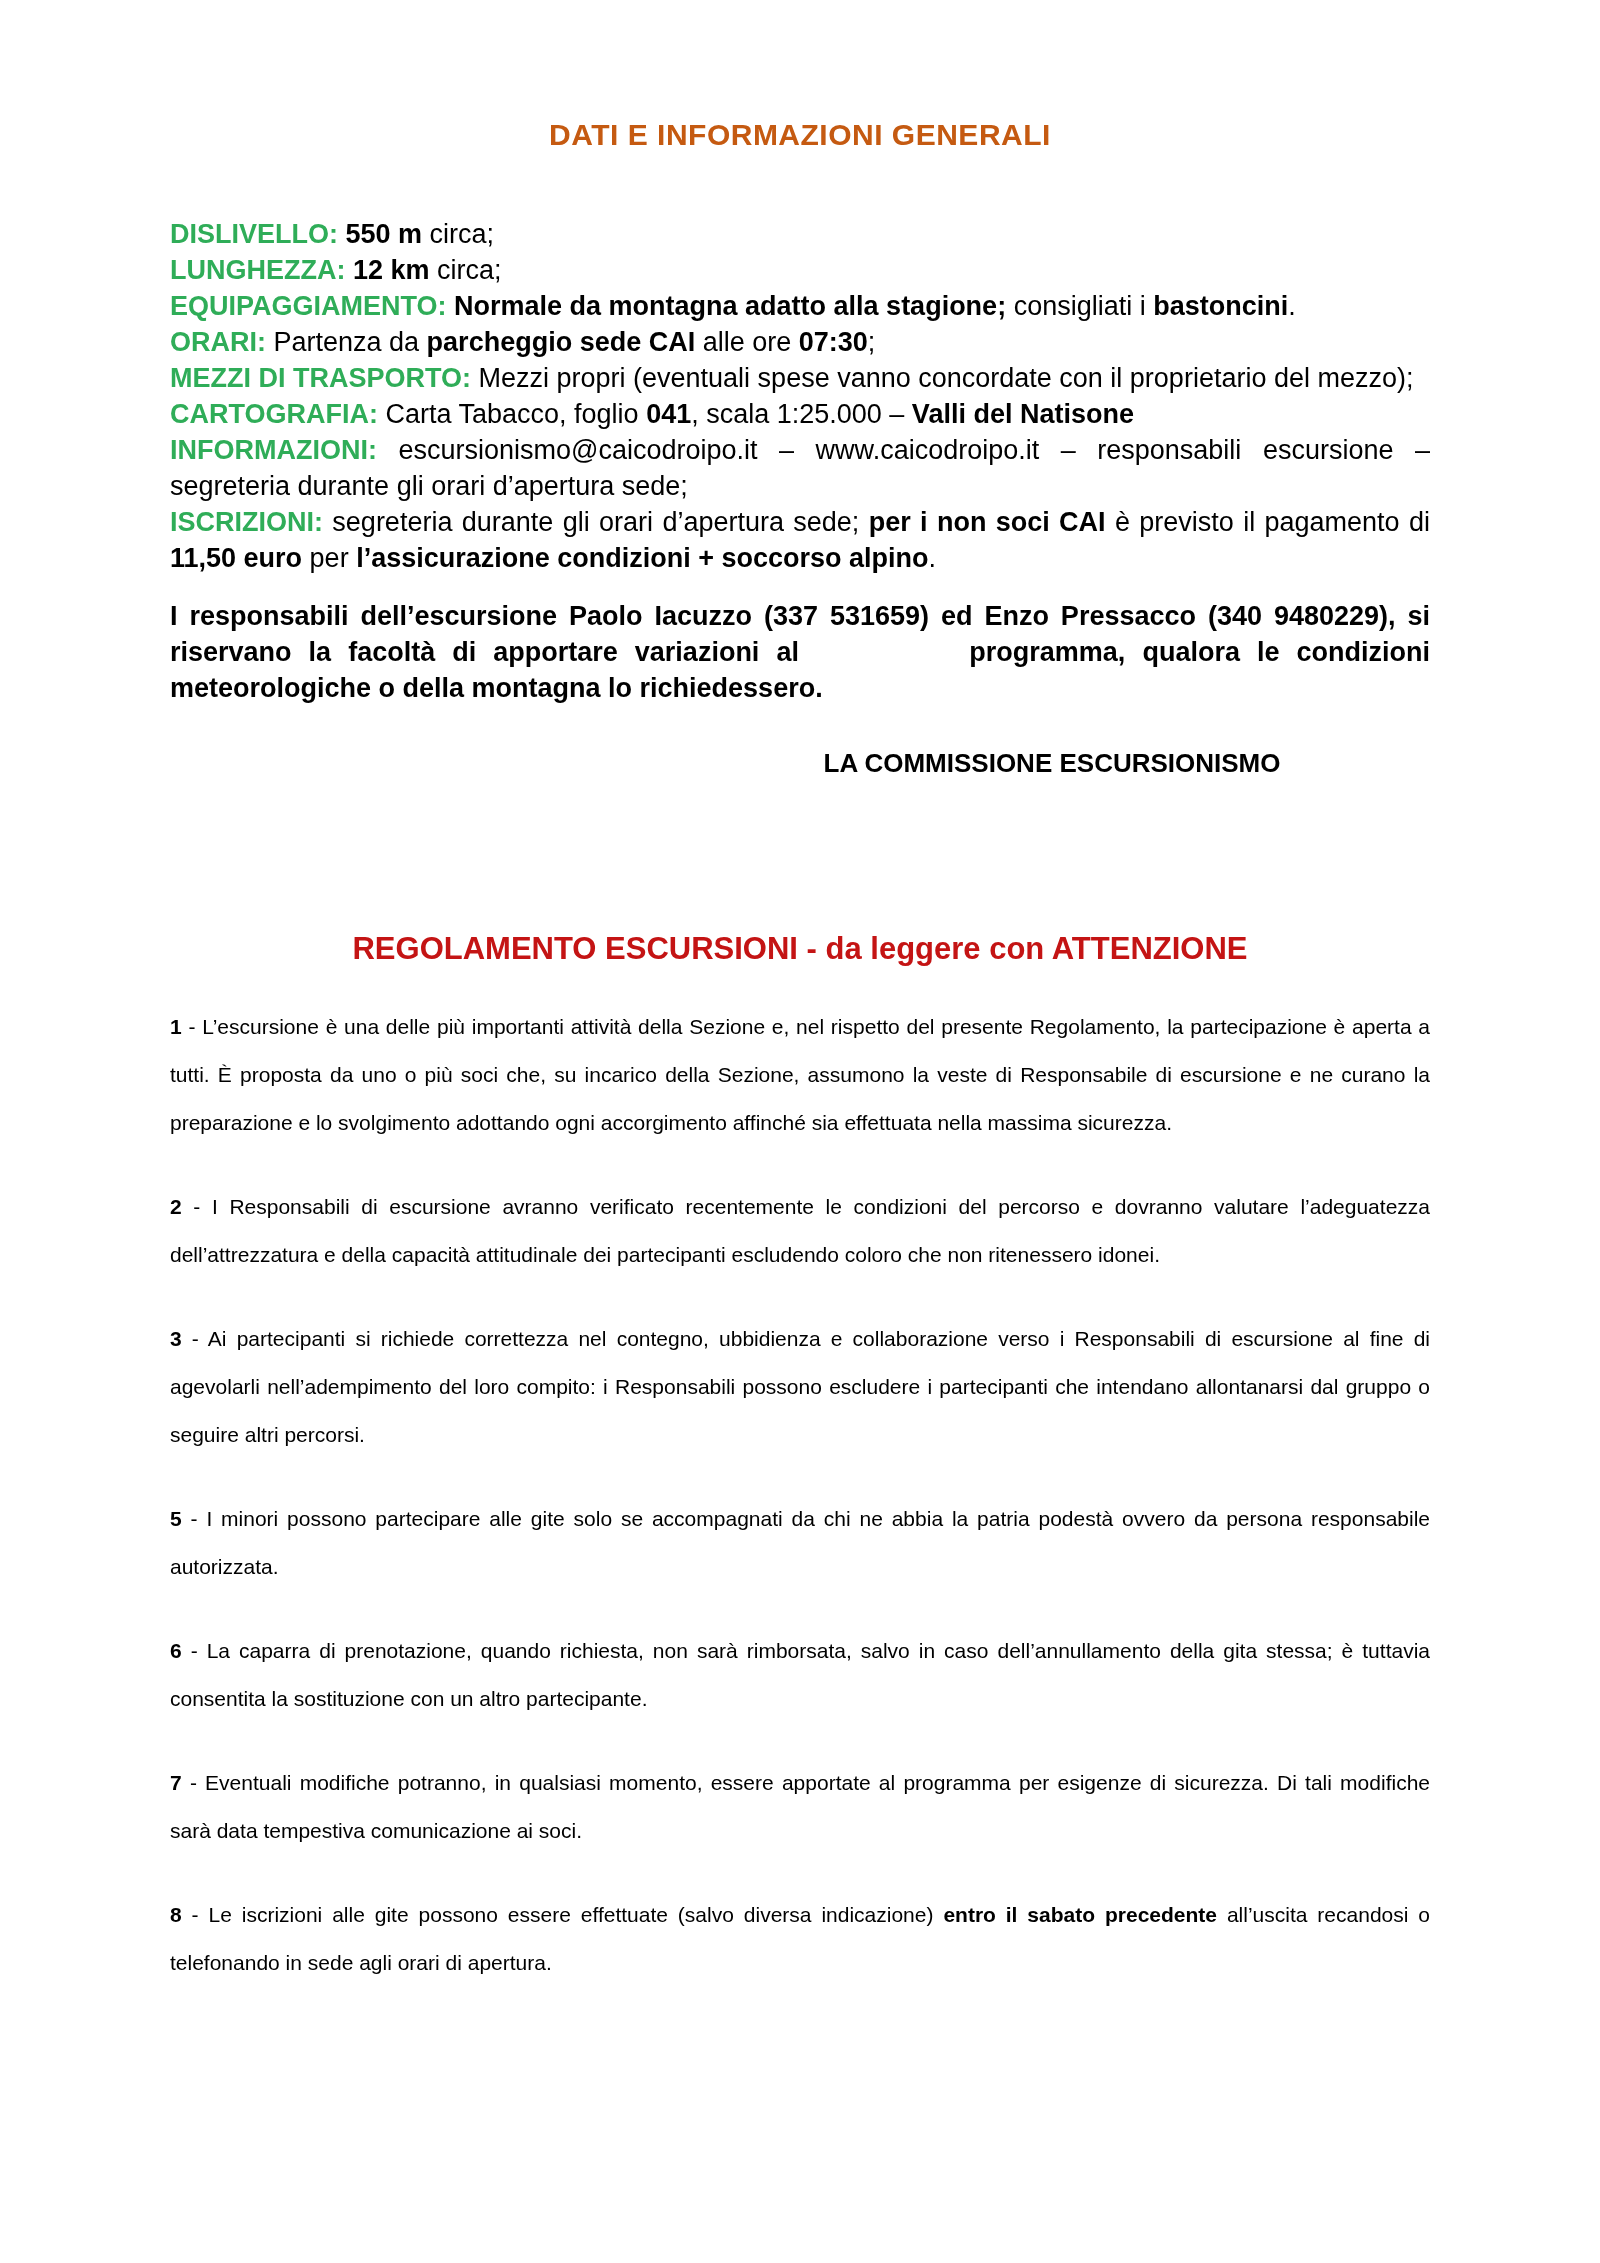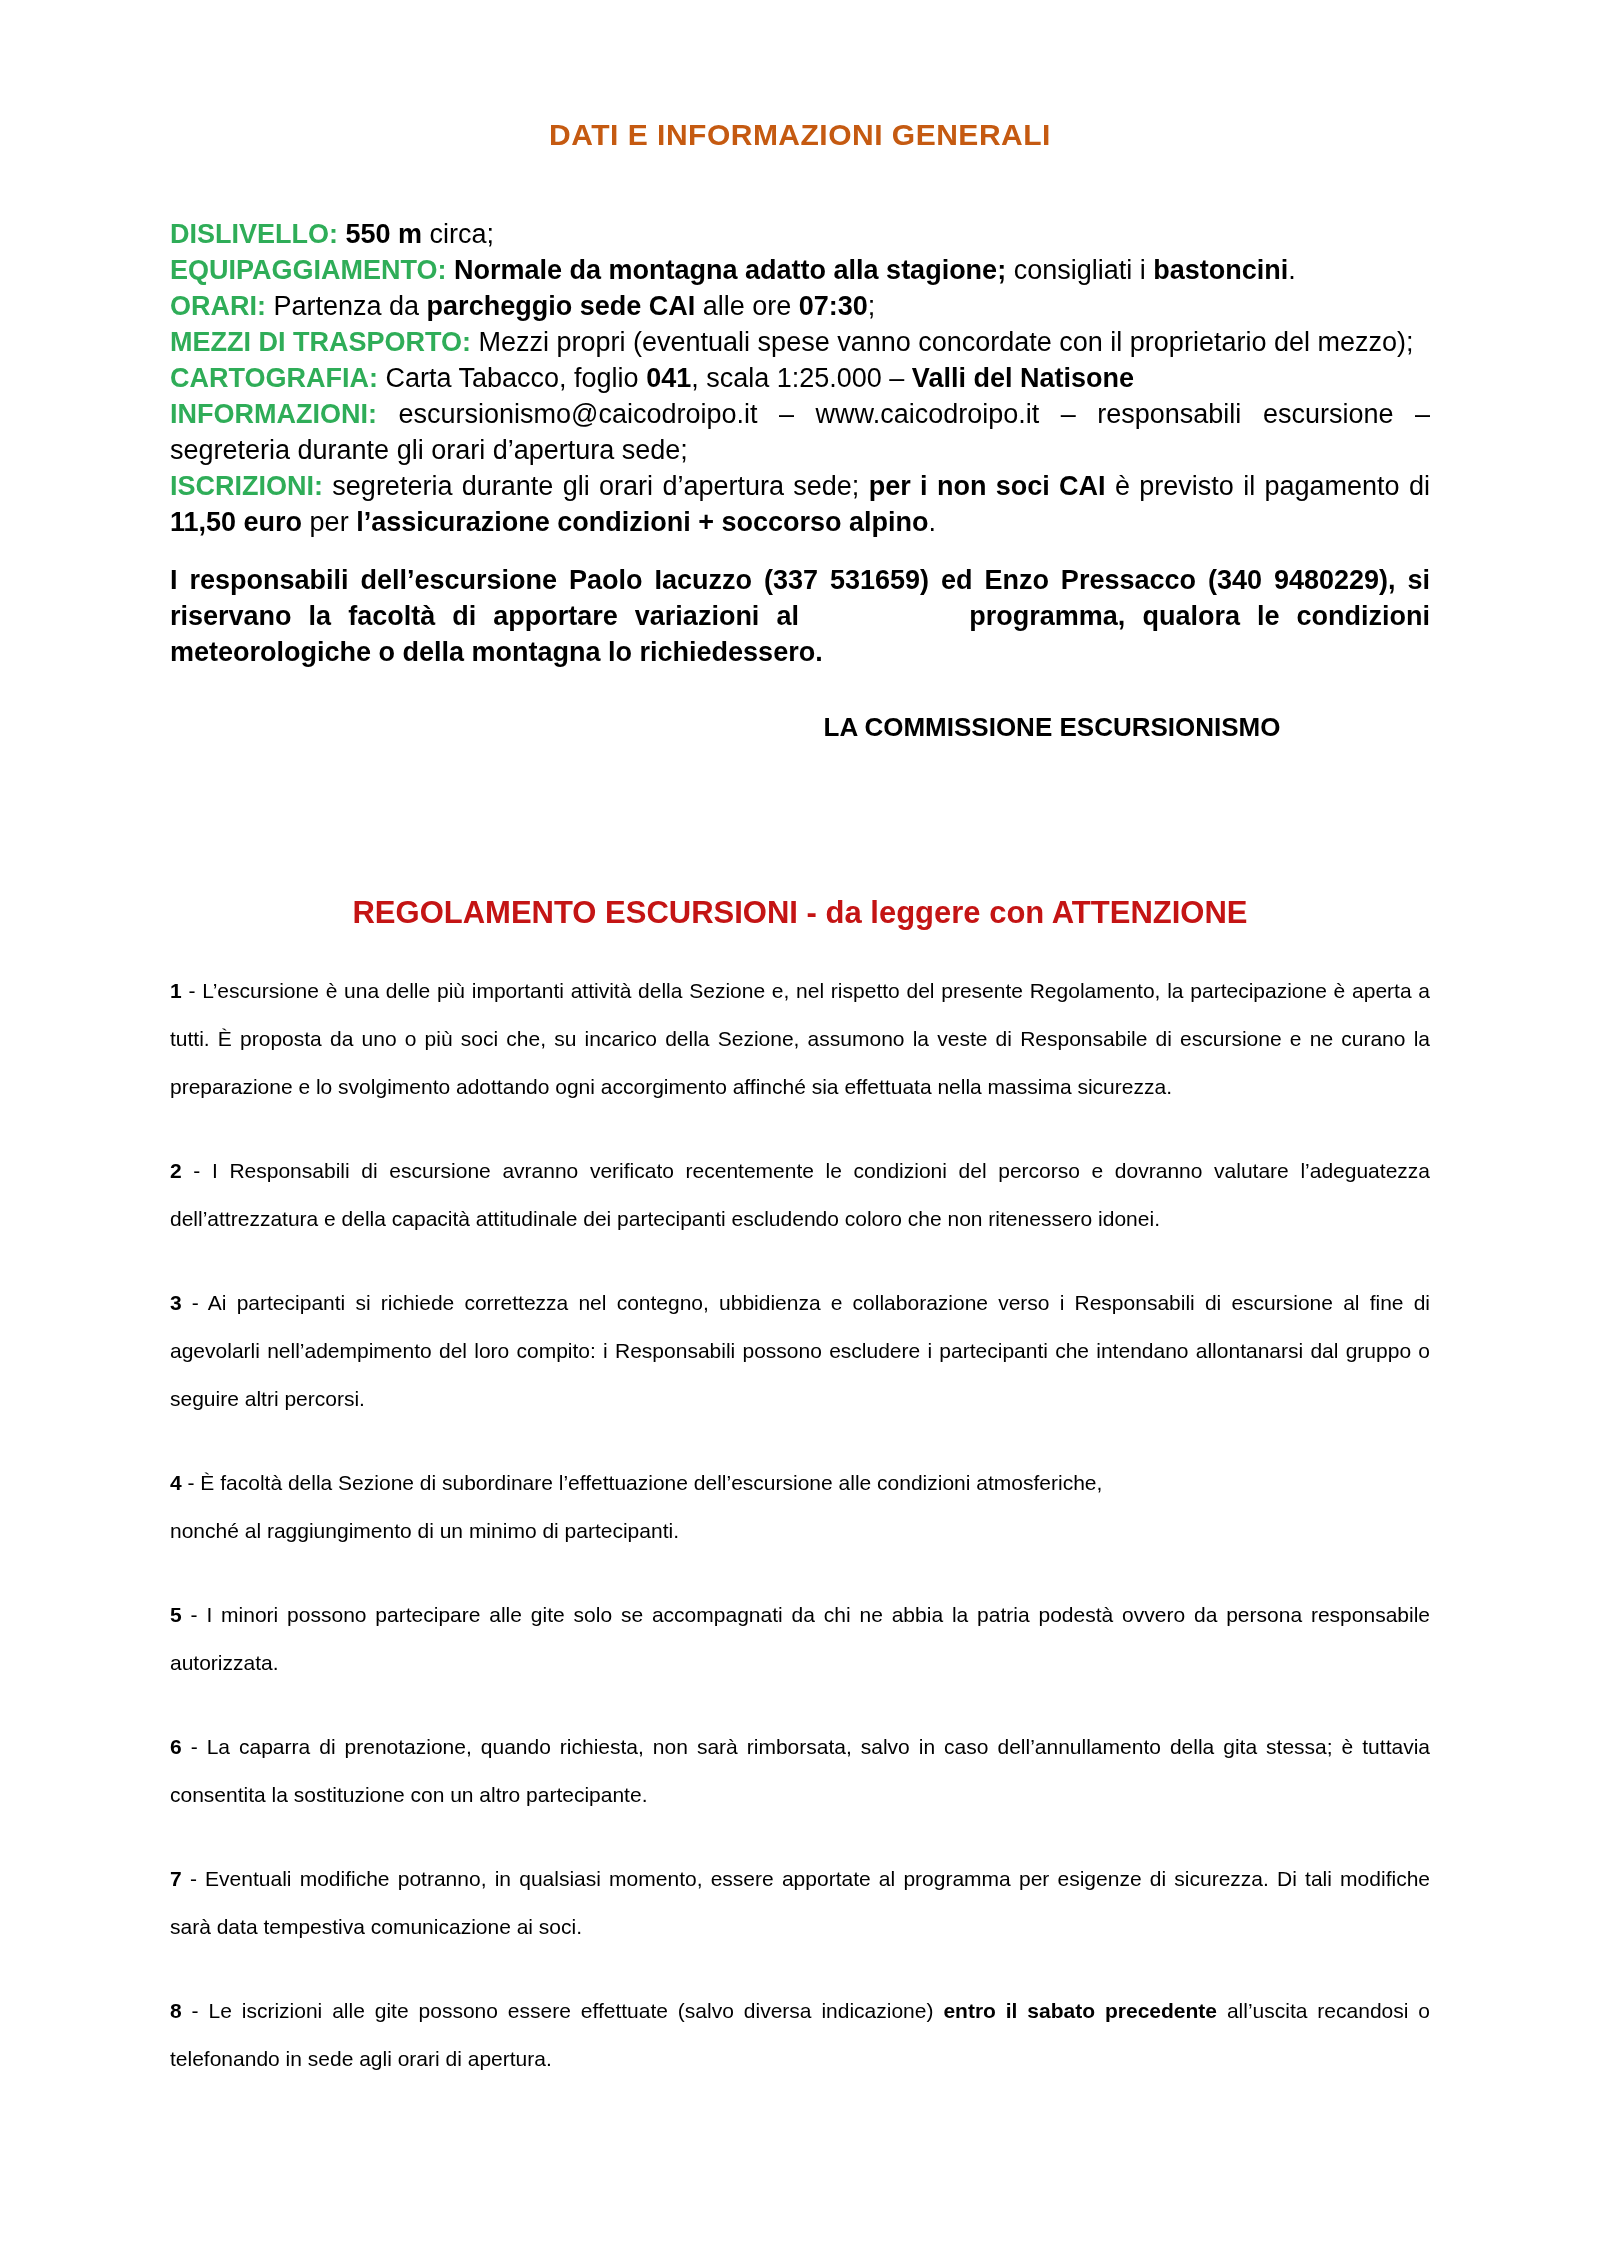--- a/index.html
+++ b/index.html
@@ -57,38 +57,38 @@
 </style>
 </head>
 <body>
 
 <div class="page">
 
   <h1 class="doc-title">DATI E INFORMAZIONI GENERALI</h1>
 
   <div class="info">
     <p><span class="g">DISLIVELLO:</span><span class="b"> 550 m</span><span> circa;</span></p>
+    <p><span class="g">LUNGHEZZA:</span><span class="b"> 12 km</span><span> circa;</span></p>
     <p><span class="g">EQUIPAGGIAMENTO:</span><span class="b"> Normale da montagna adatto alla stagione;</span><span> consigliati i </span><span class="b">bastoncini</span><span>.</span></p>
     <p><span class="g">ORARI:</span><span> Partenza da </span><span class="b">parcheggio sede CAI</span><span> alle ore </span><span class="b">07:30</span><span>;</span></p>
     <p><span class="g">MEZZI DI TRASPORTO:</span><span> Mezzi propri (eventuali spese vanno concordate con il proprietario del mezzo);</span></p>
     <p><span class="g">CARTOGRAFIA:</span><span> Carta Tabacco, foglio </span><span class="b">041</span><span>, scala 1:25.000 – </span><span class="b">Valli del Natisone</span></p>
     <p><span class="g">INFORMAZIONI:</span><span> escursionismo@caicodroipo.it – www.caicodroipo.it – responsabili escursione – segreteria durante gli orari d’apertura sede;</span></p>
     <p><span class="g">ISCRIZIONI:</span><span> segreteria durante gli orari d’apertura sede; </span><span class="b">per i non soci CAI</span><span> è previsto il pagamento di </span><span class="b">11,50 euro</span><span> per </span><span class="b">l’assicurazione condizioni + soccorso alpino</span><span>.</span></p>
   </div>
 
   <p class="resp-note">I responsabili dell’escursione Paolo Iacuzzo (337 531659) ed Enzo Pressacco (340 9480229), si riservano la facoltà di apportare variazioni al &nbsp;&nbsp;&nbsp;&nbsp;&nbsp;&nbsp;&nbsp;&nbsp; programma, qualora le condizioni meteorologiche o della montagna lo richiedessero.</p>
 
   <p class="commission">LA COMMISSIONE ESCURSIONISMO</p>
 
   <h2 class="reg-title">REGOLAMENTO ESCURSIONI - da leggere con ATTENZIONE</h2>
 
   <div class="rules">
     <p><span class="b">1</span><span> - L’escursione è una delle più importanti attività della Sezione e, nel rispetto del presente Regolamento, la partecipazione è aperta a tutti. È proposta da uno o più soci che, su incarico della Sezione, assumono la veste di Responsabile di escursione e ne curano la preparazione e lo svolgimento adottando ogni accorgimento affinché sia effettuata nella massima sicurezza.</span></p>
     <p><span class="b">2</span><span> - I Responsabili di escursione avranno verificato recentemente le condizioni del percorso e dovranno valutare l’adeguatezza dell’attrezzatura e della capacità attitudinale dei partecipanti escludendo coloro che non ritenessero idonei.</span></p>
     <p><span class="b">3</span><span> - Ai partecipanti si richiede correttezza nel contegno, ubbidienza e collaborazione verso i Responsabili di escursione al fine di agevolarli nell’adempimento del loro compito: i Responsabili possono escludere i partecipanti che intendano allontanarsi dal gruppo o seguire altri percorsi.</span></p>
-    <p><span class="b">4</span><span> - È facoltà della Sezione di subordinare l’effettuazione dell’escursione alle condizioni atmosferiche,</span><br><span>nonché al raggiungimento di un minimo di partecipanti.</span></p>
     <p><span class="b">5</span><span> - I minori possono partecipare alle gite solo se accompagnati da chi ne abbia la patria podestà ovvero da persona responsabile autorizzata.</span></p>
     <p><span class="b">6</span><span> - La caparra di prenotazione, quando richiesta, non sarà rimborsata, salvo in caso dell’annullamento della gita stessa; è tuttavia consentita la sostituzione con un altro partecipante.</span></p>
     <p><span class="b">7</span><span> - Eventuali modifiche potranno, in qualsiasi momento, essere apportate al programma per esigenze di sicurezza. Di tali modifiche sarà data tempestiva comunicazione ai soci.</span></p>
     <p><span class="b">8</span><span> - Le iscrizioni alle gite possono essere effettuate (salvo diversa indicazione) </span><span class="b">entro il sabato precedente</span><span> all’uscita recandosi o telefonando in sede agli orari di apertura.</span></p>
   </div>
 
 </div>
 
 </body></html>

